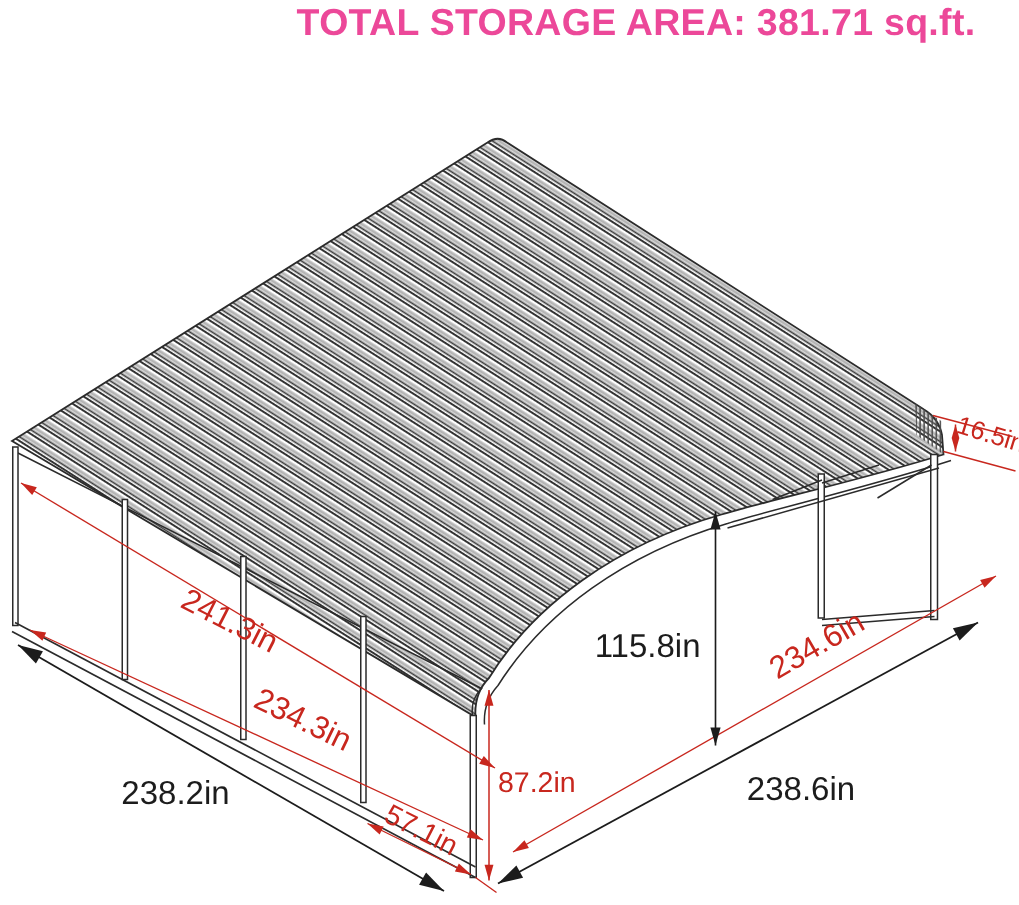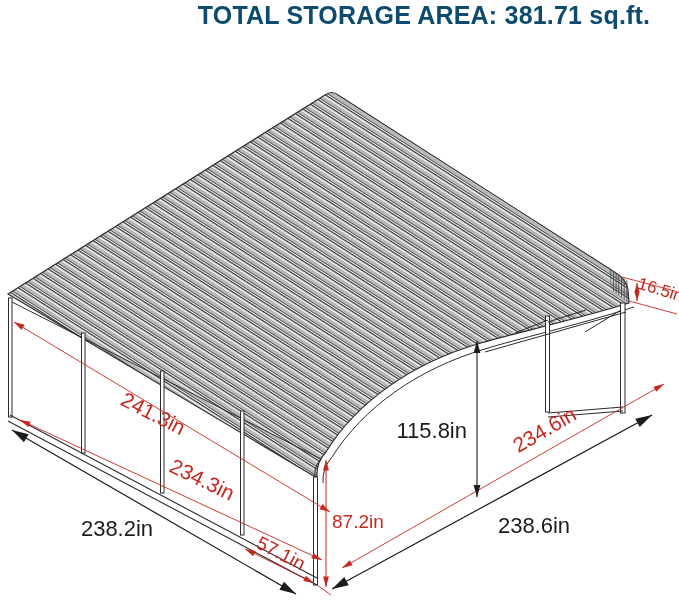--- a/index.html
+++ b/index.html
@@ -2,21 +2,21 @@
 <html><head>
 <meta charset="utf-8">
 <style>
   html,body{margin:0;padding:0;background:#fff;}
   .stage{
     position:relative;width:679px;height:603px;background:#ffffff;
     font-family:"Liberation Sans",sans-serif;overflow:hidden;
   }
   .title{
     position:absolute;top:1px;left:424px;transform:translateX(-50%);
-    font-size:25px;font-weight:700;color:#0c4a6e;white-space:nowrap;
+    font-size:25px;font-weight:700;color:#ec4899;white-space:nowrap;
     letter-spacing:0.2px;
   }
   svg{position:absolute;top:0;left:0;}
   svg text{font-family:"Liberation Sans",sans-serif;}
   .dim-red{fill:#c8271e;}
   .dim-black{fill:#1c1c1c;}
 </style>
 </head>
 <body>
 

